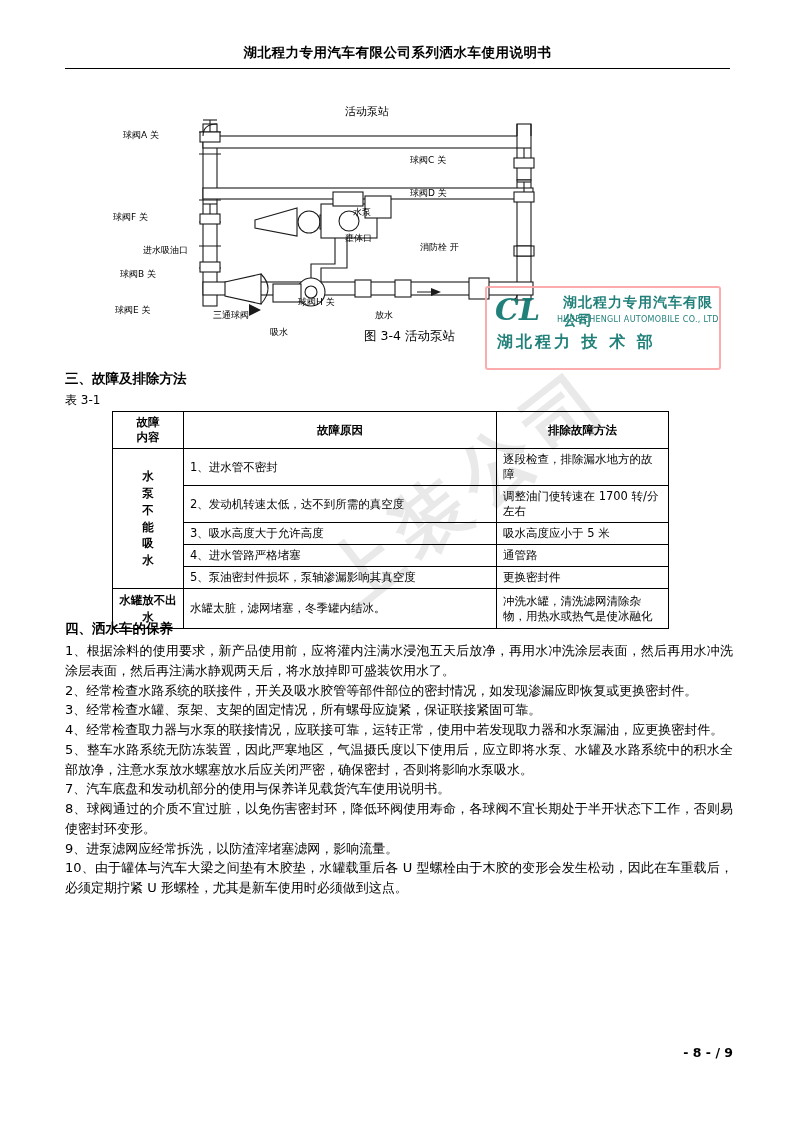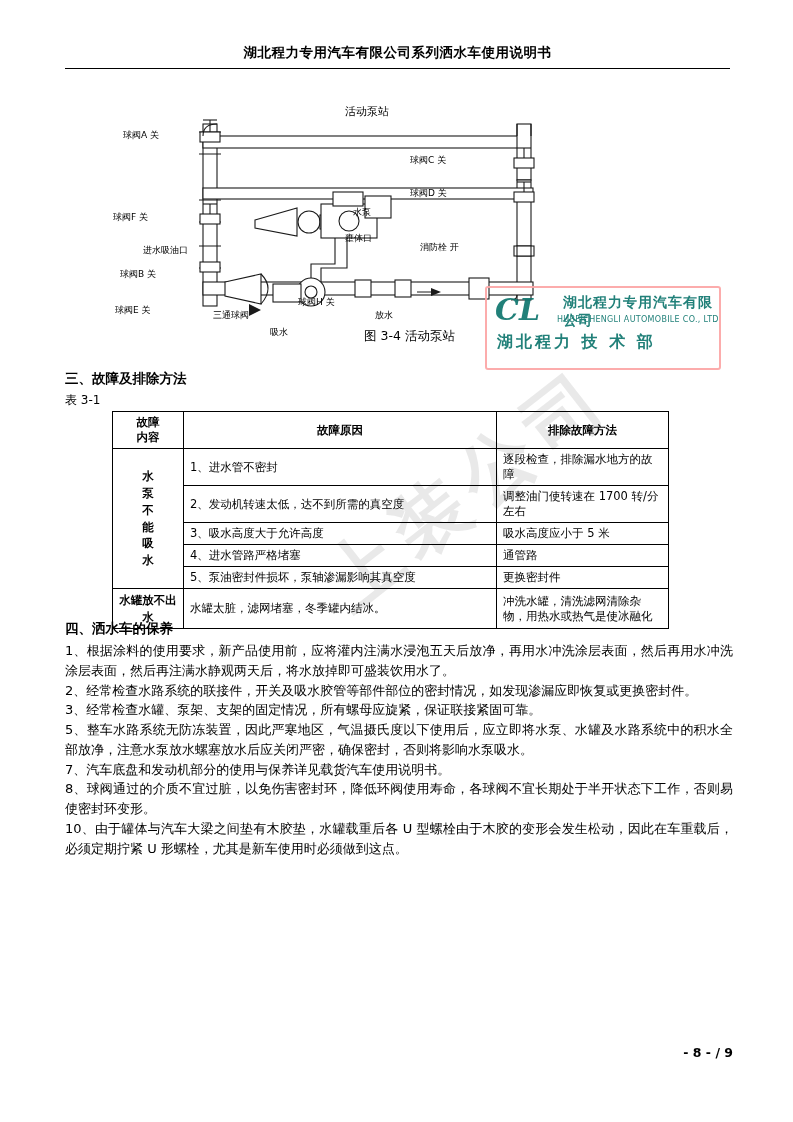--- a/index.html
+++ b/index.html
@@ -334,21 +334,23 @@
       </tr>
     </tbody>
   </table>
 
   <div class="sec-head" style="top:620px;">四、洒水车的保养</div>
 
   <div class="body-text">
     <p>1、根据涂料的使用要求，新产品使用前，应将灌内注满水浸泡五天后放净，再用水冲洗涂层表面，然后再用水冲洗涂层表面，然后再注满水静观两天后，将水放掉即可盛装饮用水了。</p>
     <p>2、经常检查水路系统的联接件，开关及吸水胶管等部件部位的密封情况，如发现渗漏应即恢复或更换密封件。</p>
     <p>3、经常检查水罐、泵架、支架的固定情况，所有螺母应旋紧，保证联接紧固可靠。</p>
+    <p>4、经常检查取力器与水泵的联接情况，应联接可靠，运转正常，使用中若发现取力器和水泵漏油，应更换密封件。</p>
     <p>5、整车水路系统无防冻装置，因此严寒地区，气温摄氏度以下使用后，应立即将水泵、水罐及水路系统中的积水全部放净，注意水泵放水螺塞放水后应关闭严密，确保密封，否则将影响水泵吸水。</p>
     <p>7、汽车底盘和发动机部分的使用与保养详见载货汽车使用说明书。</p>
     <p>8、球阀通过的介质不宜过脏，以免伤害密封环，降低环阀使用寿命，各球阀不宜长期处于半开状态下工作，否则易使密封环变形。</p>
+    <p>9、进泵滤网应经常拆洗，以防渣滓堵塞滤网，影响流量。</p>
     <p>10、由于罐体与汽车大梁之间垫有木胶垫，水罐载重后各 U 型螺栓由于木胶的变形会发生松动，因此在车重载后，必须定期拧紧 U 形螺栓，尤其是新车使用时必须做到这点。</p>
   </div>
 
   <div class="footer">- 8 - / 9</div>
 
 </div>
 
 </body></html>

